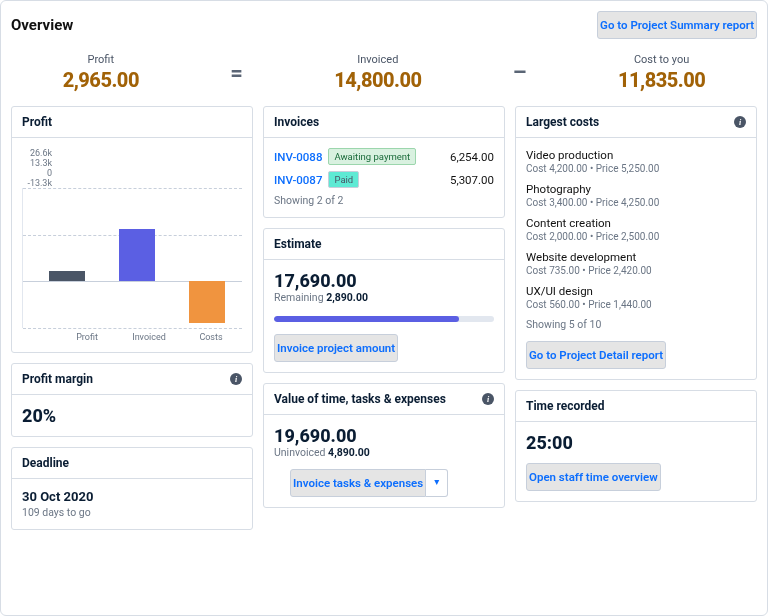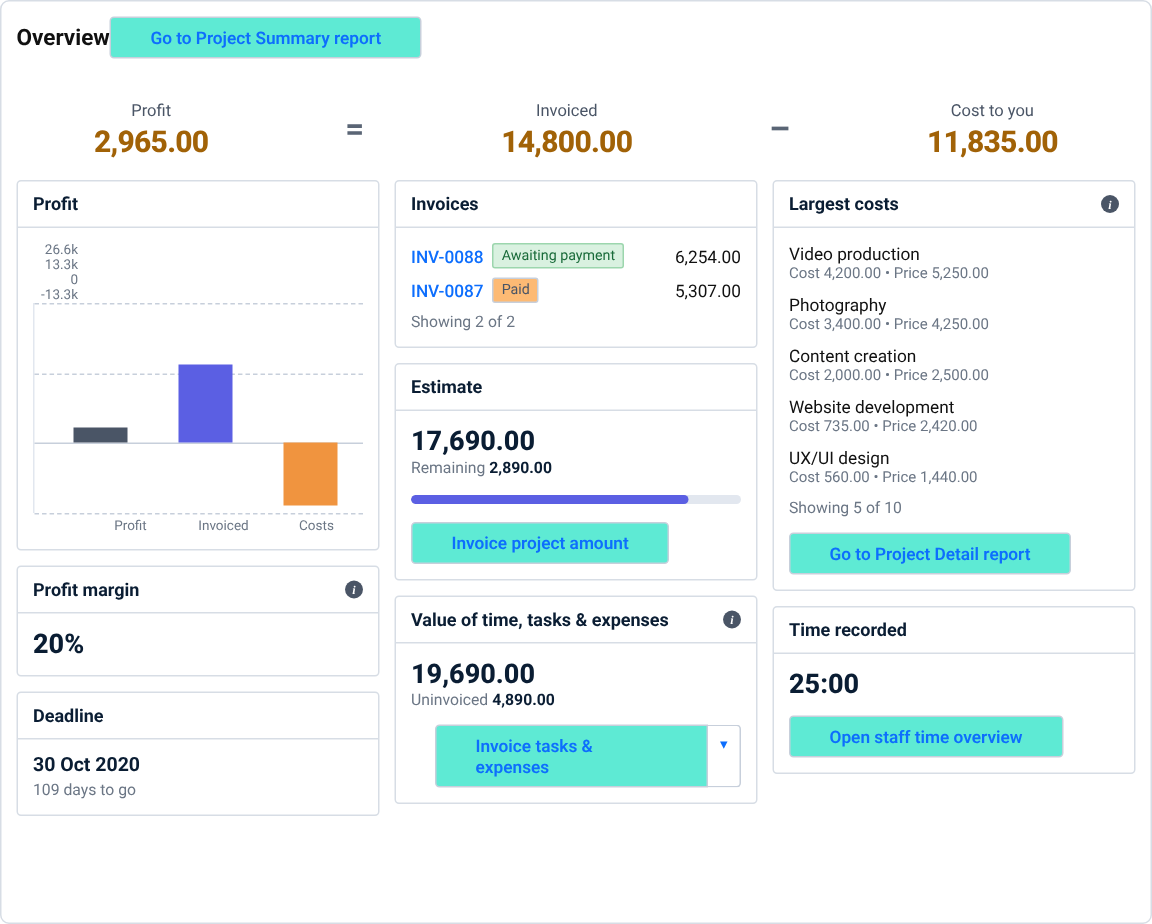--- a/index.html
+++ b/index.html
@@ -13,35 +13,36 @@
   .frame {
     width: 768px;
     height: 616px;
     border: 1px solid #d7dde5;
     border-radius: 6px;
     padding: 10px;
     position: relative;
   }
   .header {
     display: flex;
-    align-items: center;
-    margin-bottom: 24px;
+    justify-content: space-between;
+    align-items: center;
+    margin-bottom: 10px;
   }
   .h-title {
     font-size: 15px;
     font-weight: 700;
     color: #111;
   }
   .btn {
     border: 1px solid #c7cfdb;
-    background: #5eead4;
+    background: #e5e5e5;
     color: #0d6efd;
     font-weight: 600;
     font-size: 11.5px;
-    padding: 6px 26px;
+    padding: 6px 2px;
     border-radius: 3px;
     cursor: pointer;
     display: inline-block;
   }
   .big-row {
     display: flex;
     align-items: center;
     justify-content: space-around;
     padding: 4px 10px 14px 10px;
     gap: 8px;
@@ -178,21 +179,21 @@
     padding: 2px 5px;
     border-radius: 2px;
     border: 1px solid;
   }
   .badge-green {
     background: #d9f1e0;
     border-color: #9cd6ad;
     color: #1a6b3a;
   }
   .badge-gray {
-    background: #fdba74;
+    background: #5eead4;
     border-color: #c7cfdb;
     color: #4a5566;
   }
   .muted {
     color: #6b7685;
     font-size: 10.5px;
   }
   .big-num {
     font-size: 18px;
     font-weight: 800;

